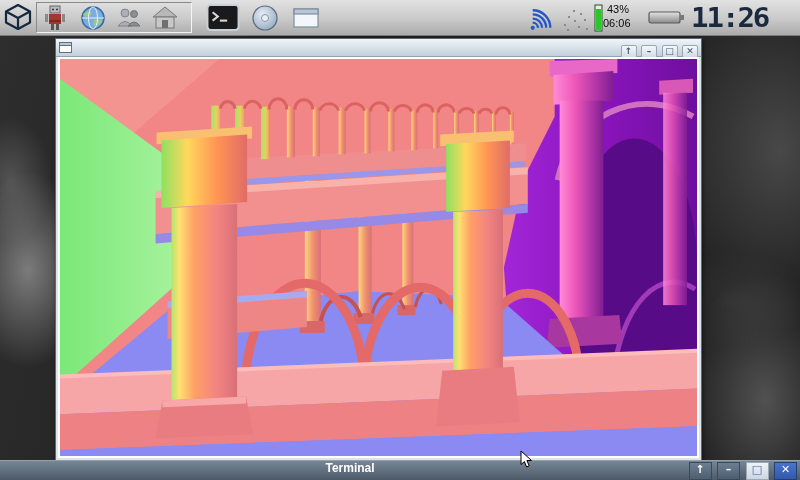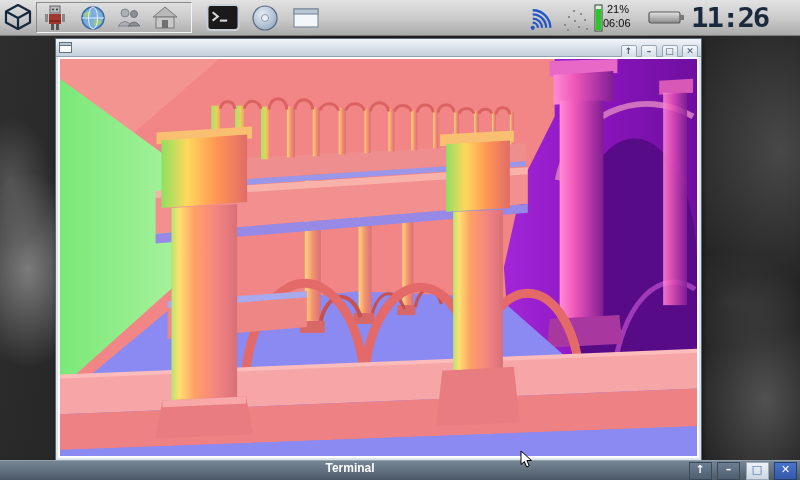--- a/index.html
+++ b/index.html
@@ -139,21 +139,21 @@
       <rect x="19" y="9" width="2" height="2"></rect>
         <rect x="23" y="15" width="2" height="2"></rect>
       <rect x="25" y="24" width="2" height="2"></rect>
     </g>
   </svg>
 
   <svg class="abs" style="left:594px;top:4px;width:10px;height:28px" viewBox="0 0 10 28">
     <rect x="1" y="1" width="7" height="26" fill="#e4f0e4" stroke="#2a4a2a" stroke-width="1"></rect>
     <rect x="2" y="5" width="5" height="21" fill="#28c828"></rect>
   </svg>
-  <div class="abs stat-small" style="left:607px;top:3px">21%</div>
+  <div class="abs stat-small" style="left:607px;top:3px">43%</div>
   <div class="abs stat-small" style="left:603px;top:17px">06:06</div>
 
   <svg class="abs" style="left:648px;top:9px;width:38px;height:17px" viewBox="0 0 38 17">
     <defs>
       <linearGradient id="batGrad" x1="0" y1="0" x2="0" y2="1">
         <stop offset="0" stop-color="#e4e4e4"></stop>
           <stop offset="1" stop-color="#8a8a8a"></stop>
       </linearGradient>
     </defs>
     <rect x="1" y="3" width="31" height="11" rx="2" fill="url(#batGrad)" stroke="#5a5a5a" stroke-width="1.2"></rect>

